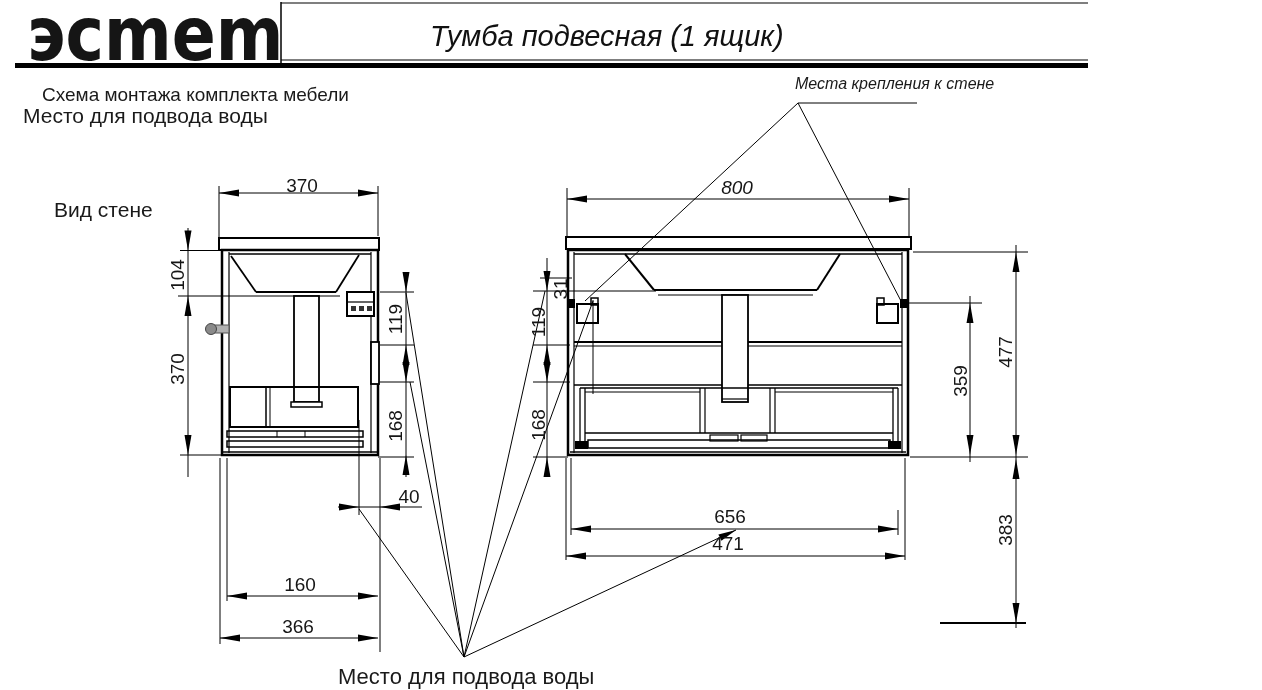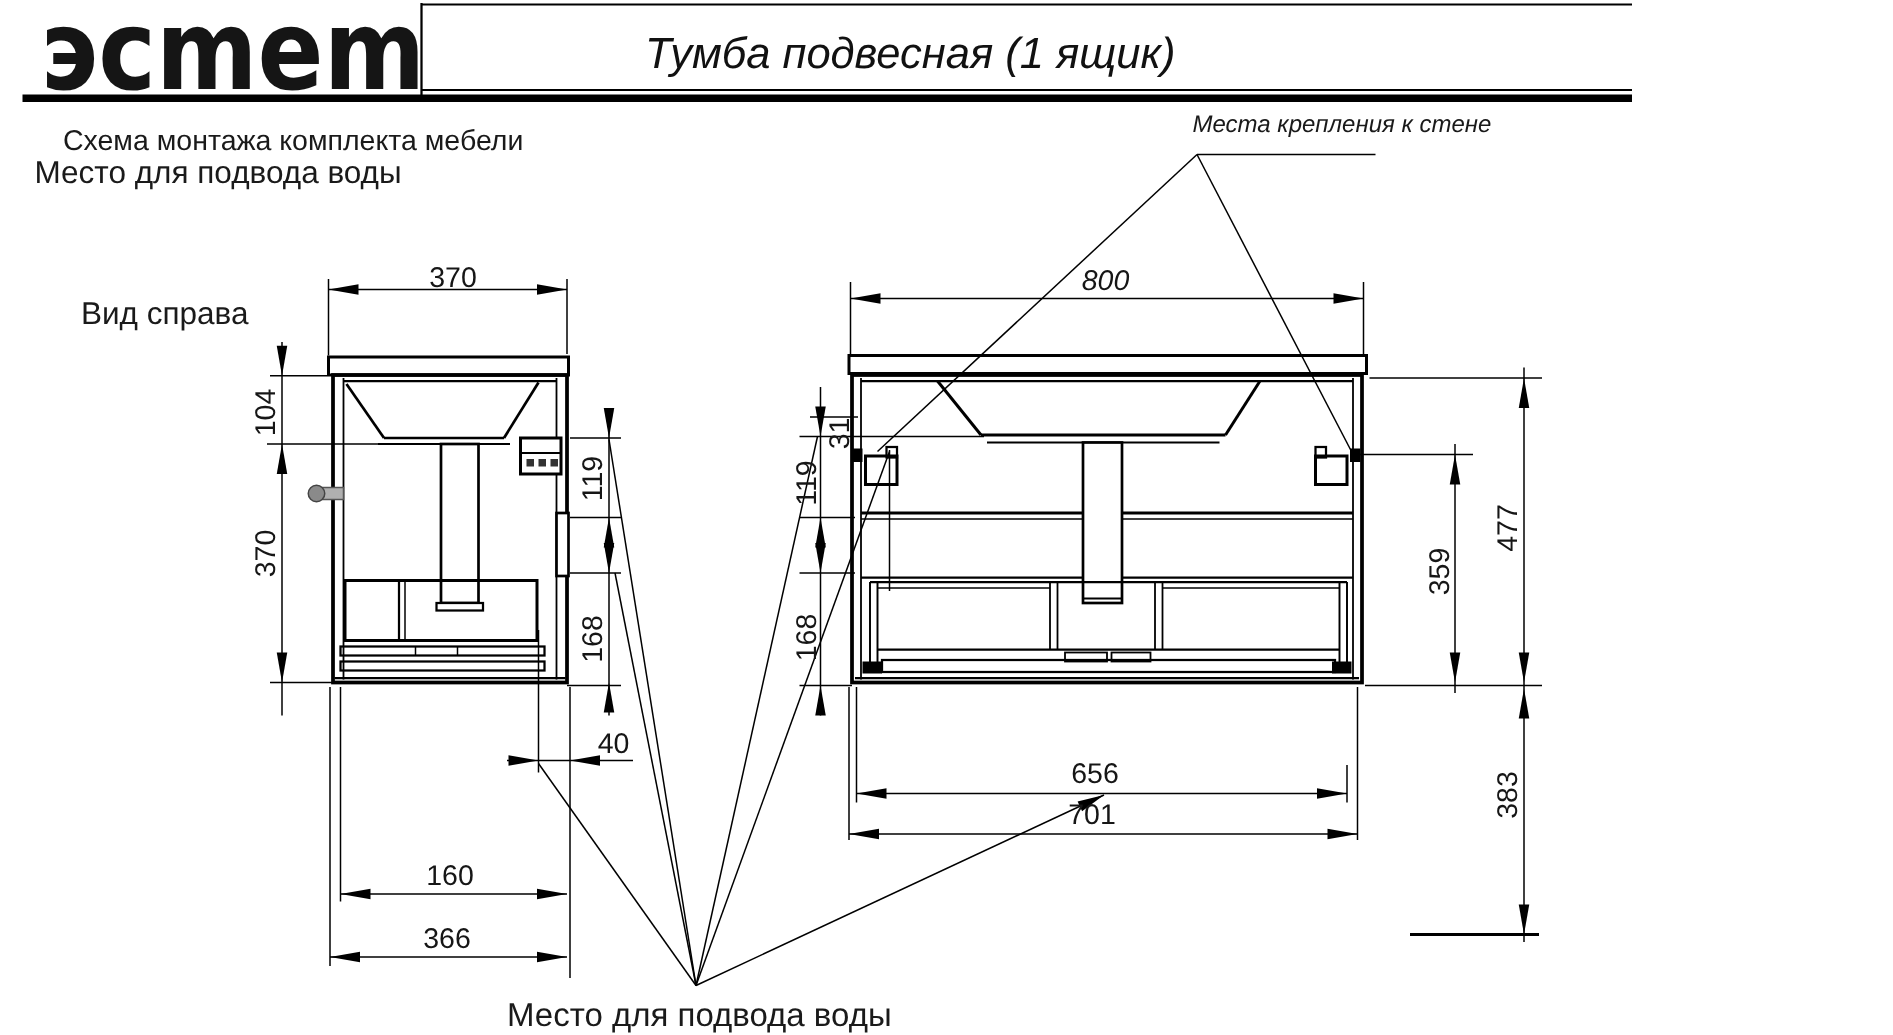--- a/index.html
+++ b/index.html
@@ -217,35 +217,35 @@
     <polygon points="905,556 885,552.5 885,559.5"></polygon>
     <polygon points="736,530 721.4,540.8 718.4,534.4"></polygon>
   </g>
 </svg>
 
 <div class="txt logo">эcmem</div>
 <div class="txt title">Тумба подвесная (1 ящик)</div>
 <div class="txt note1">Схема монтажа комплекта мебели</div>
 <div class="txt note2">Место для подвода воды</div>
 <div class="txt lbl-wall">Места крепления к стене</div>
-<div class="txt lbl-side">Вид справа</div>
+<div class="txt lbl-side">Вид стене</div>
 <div class="txt lbl-water">Место для подвода воды</div>
 
 <div class="dim" style="left:267px;top:176px;">370</div>
 <div class="dim rot" style="left:143px;top:265px;">104</div>
 <div class="dim rot" style="left:143px;top:359px;">370</div>
 <div class="dim rot" style="left:361px;top:309px;">119</div>
 <div class="dim rot" style="left:361px;top:416px;">168</div>
 <div class="dim" style="left:374px;top:487px;">40</div>
 <div class="dim" style="left:265px;top:575px;">160</div>
 <div class="dim" style="left:263px;top:617px;">366</div>
 
 <div class="dim" style="left:702px;top:178px;font-style:italic;">800</div>
 <div class="dim rot" style="left:526px;top:279px;">31</div>
 <div class="dim rot" style="left:504px;top:312px;">119</div>
 <div class="dim rot" style="left:504px;top:415px;">168</div>
 <div class="dim rot" style="left:926px;top:371px;">359</div>
 <div class="dim rot" style="left:971px;top:342px;">477</div>
 <div class="dim rot" style="left:971px;top:520px;">383</div>
 <div class="dim" style="left:695px;top:507px;">656</div>
-<div class="dim" style="left:693px;top:534px;">701</div>
+<div class="dim" style="left:693px;top:534px;">471</div>
 
 </div>
 
 </body></html>

